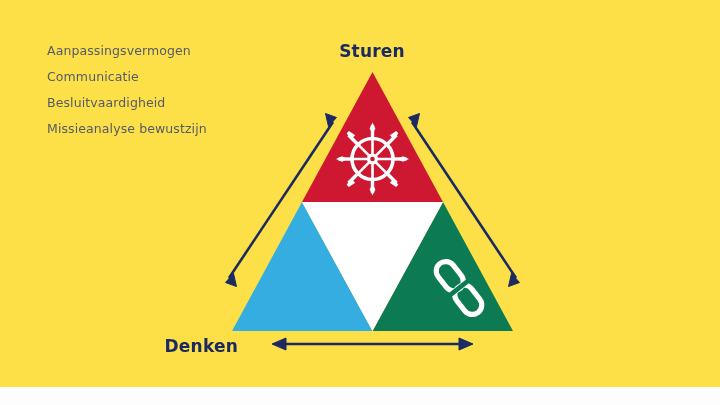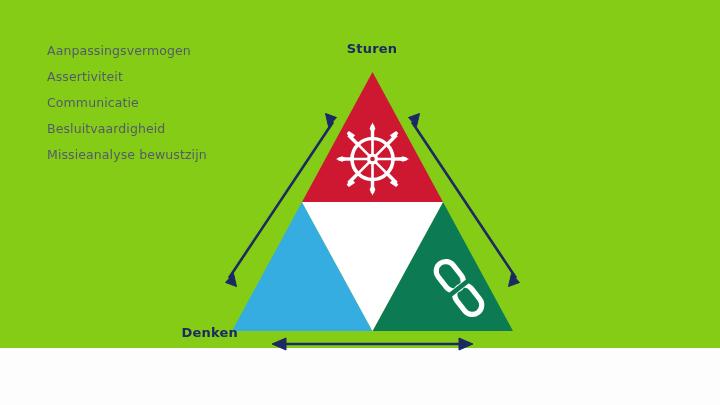--- a/index.html
+++ b/index.html
@@ -10,22 +10,22 @@
   body {
     width: 720px;
     height: 405px;
     background: #fdfdfd;
     font-family: "Liberation Sans", sans-serif;
     overflow: hidden;
   }
   #stage {
     position: relative;
     width: 720px;
-    height: 348px;
-    background: #84cc16;
+    height: 387px;
+    background: #fde047;
   }
 
   
   #competency-list {
     position: absolute;
     left: 47px;
     top: 38px;
     width: 210px;
   }
   .competency-item {
@@ -43,48 +43,47 @@
     left: 0;
     top: 0;
     width: 720px;
     height: 405px;
   }
 
   
   .corner-label {
     position: absolute;
     font-family: "DejaVu Sans", "Liberation Sans", sans-serif;
-    font-size: 13px;
+    font-size: 17px;
     font-weight: bold;
     color: #1b2a60;
     white-space: nowrap;
     letter-spacing: 0.2px;
   }
   #label-top {
     left: 372px;
     top: 41px;
     transform: translateX(-50%);
   }
   #label-left {
     right: 482px;
-    top: 325px;
+    top: 336px;
   }
   #label-right {
     left: 541px;
     top: 320px;
   }
 </style>
 </head>
 <body>
 
 <div id="stage">
 
   <div id="competency-list">
     <div class="competency-item">Aanpassingsvermogen</div>
-    <div class="competency-item">Assertiviteit</div>
     <div class="competency-item">Communicatie</div>
     <div class="competency-item">Besluitvaardigheid</div>
     <div class="competency-item">Missieanalyse bewustzijn</div>
   </div>
 
   <svg id="diagram" viewBox="0 0 720 405">
     <defs>
 
       <clipPath id="clip-top">
         <polygon points="372.5,72 443,202 302,202"></polygon>

